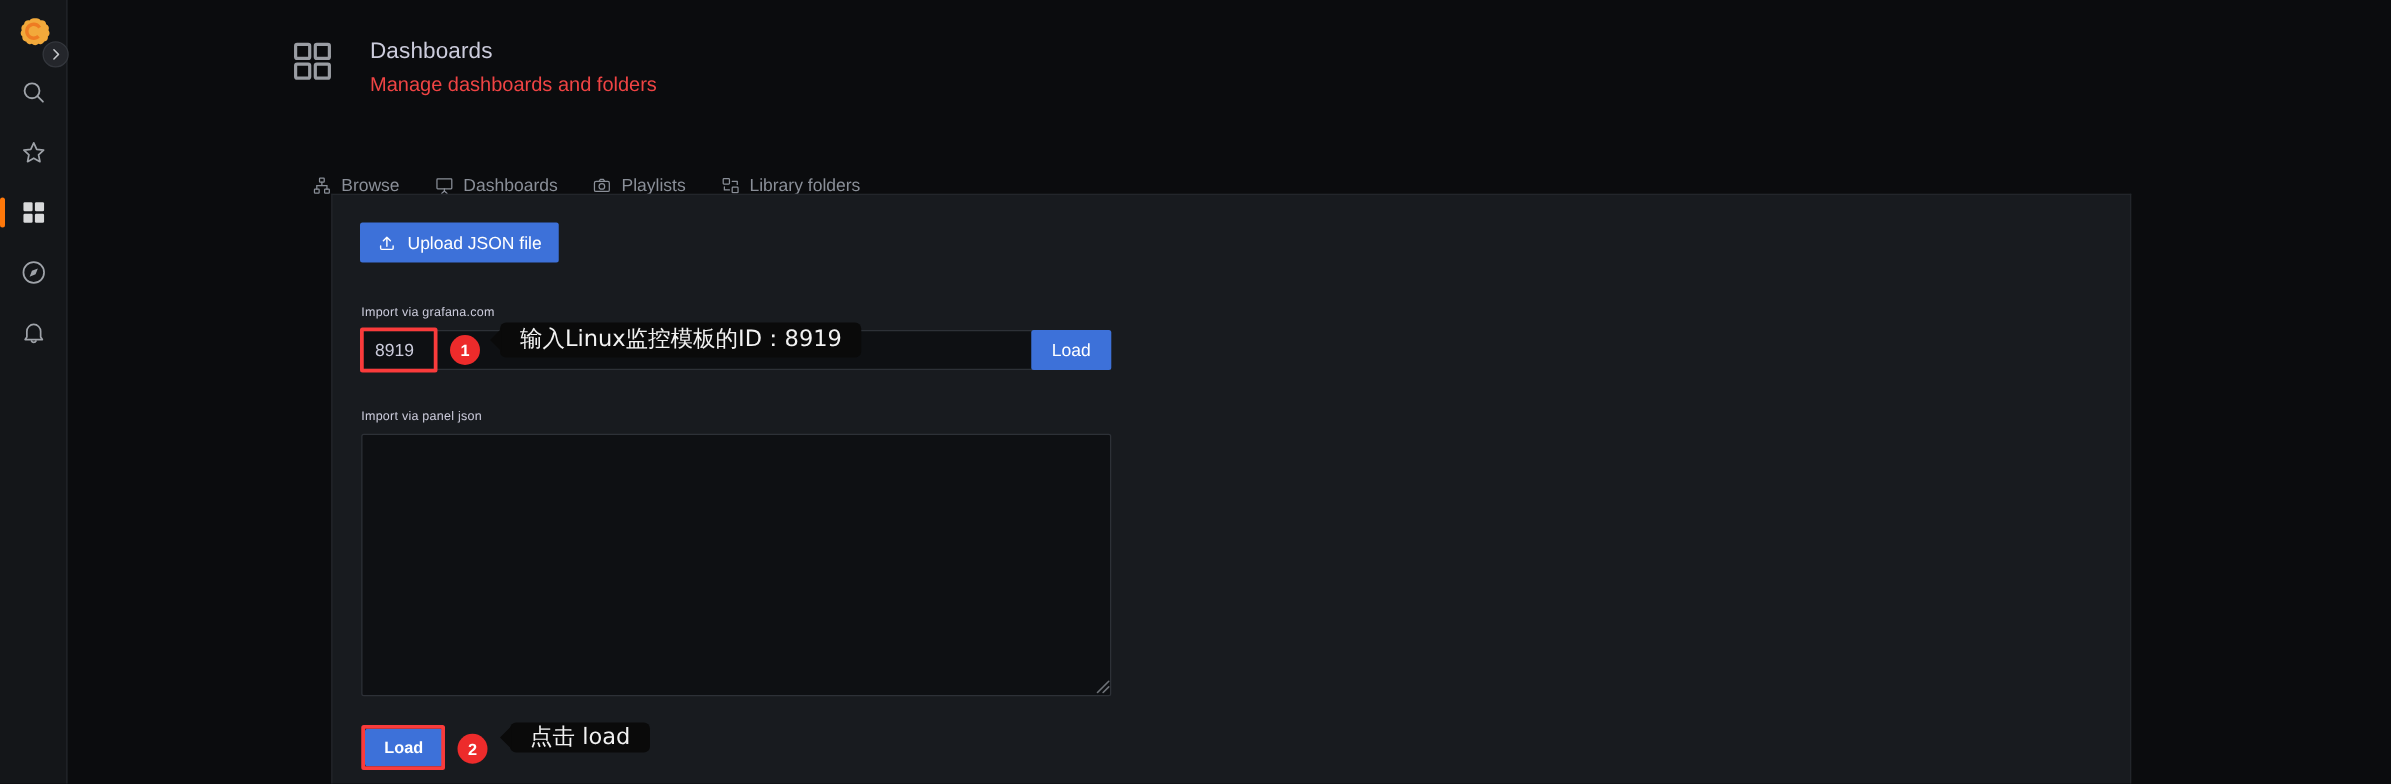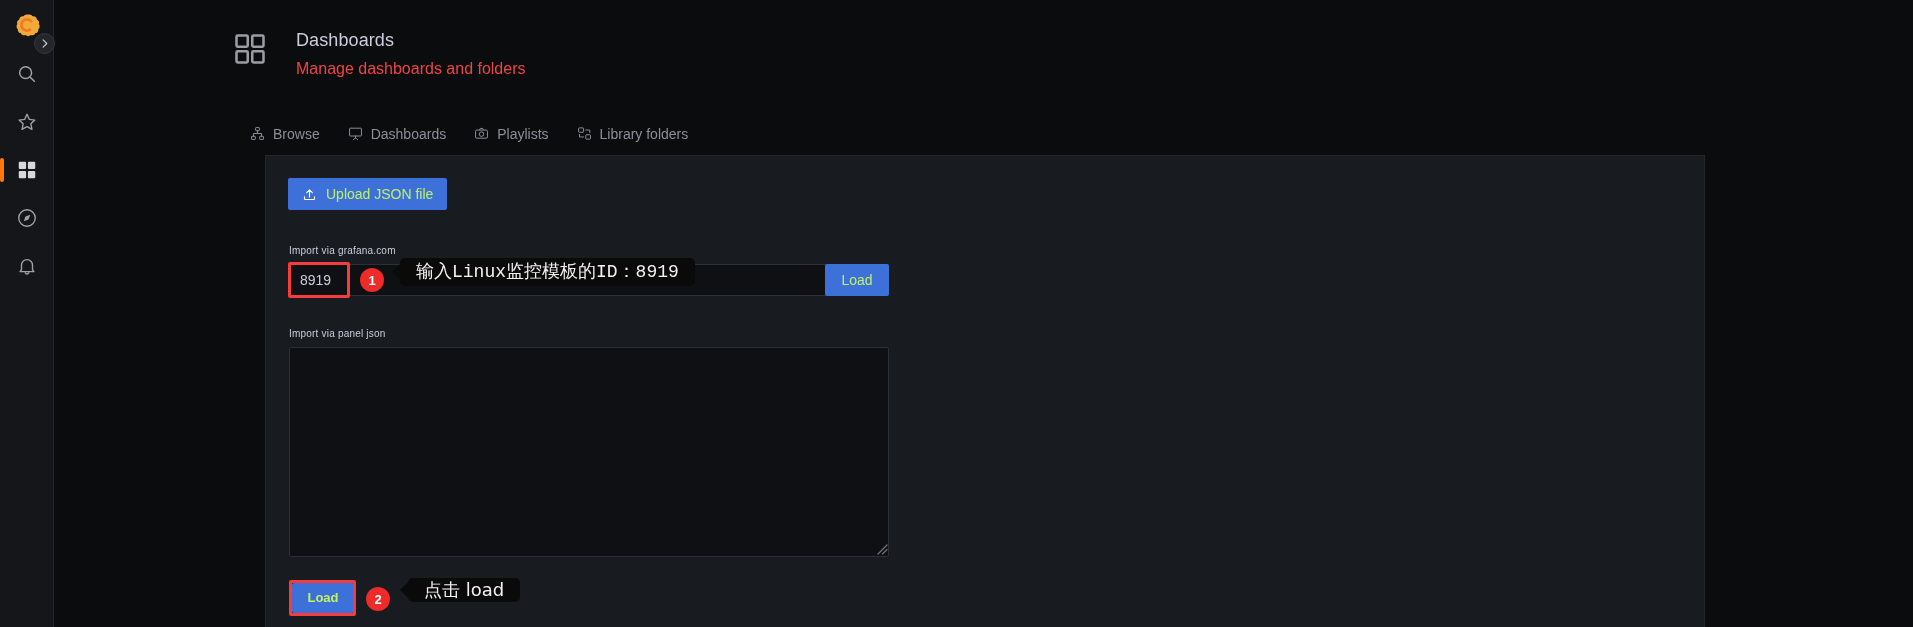--- a/index.html
+++ b/index.html
@@ -63,21 +63,21 @@
     font-size: 16px; color: #ef4444; margin-top: 6px; line-height: 16px;
   }
 
   
   .tabs {
     position: absolute; left: 236px; top: 126px;
     display: flex; align-items: flex-end; gap: 0px;
     height: 30px;
   }
   .tab {
-    display: flex; align-items: flex-start; gap: 8px;
+    display: flex; align-items: flex-end; gap: 8px;
     padding: 0 14px; height: 30px;
     font-size: 14px; color: #8a8f98;
     cursor: pointer; white-space: nowrap;
   }
   .tab svg { display: block; flex: none; }
   .tab-label { line-height: 16px; }
 
   
   .content-panel {
     position: absolute; left: 265px; top: 155px;
@@ -85,21 +85,21 @@
     background: #181b1f;
     border: 1px solid #23262b;
     border-bottom: none;
   }
 
   
   .btn-primary {
     display: inline-flex; align-items: center; justify-content: center;
     gap: 9px;
     background: #3d71d9;
-    color: #bef264;
+    color: #ffffff;
     border: none; border-radius: 2px;
     font-size: 14px; font-weight: 500;
     font-family: "Liberation Sans", sans-serif;
     cursor: pointer;
     padding: 0 14px;
     height: 32px;
     line-height: 32px;
   }
   .upload-btn {
     position: absolute; left: 288px; top: 178px;
@@ -192,21 +192,21 @@
     font-family: "DejaVu Sans", "Liberation Sans", sans-serif;
   }
   .anno-tip::before {
     content: "";
     position: absolute; left: -8px; top: 50%;
     transform: translateY(-50%);
     border-top: 9px solid transparent;
     border-bottom: 9px solid transparent;
     border-right: 9px solid #0a0a0a;
   }
-  .tip-1 { left: 400px; top: 258px; height: 28px; font-family: Liberation Mono, monospace; }
+  .tip-1 { left: 400px; top: 258px; height: 28px; }
   .tip-2 { left: 408px; top: 578px; height: 24px; }
 </style>
 </head>
 <body>
 
 <div class="app">
 
   <div class="sidebar">
 
     <div class="logo-slot">

